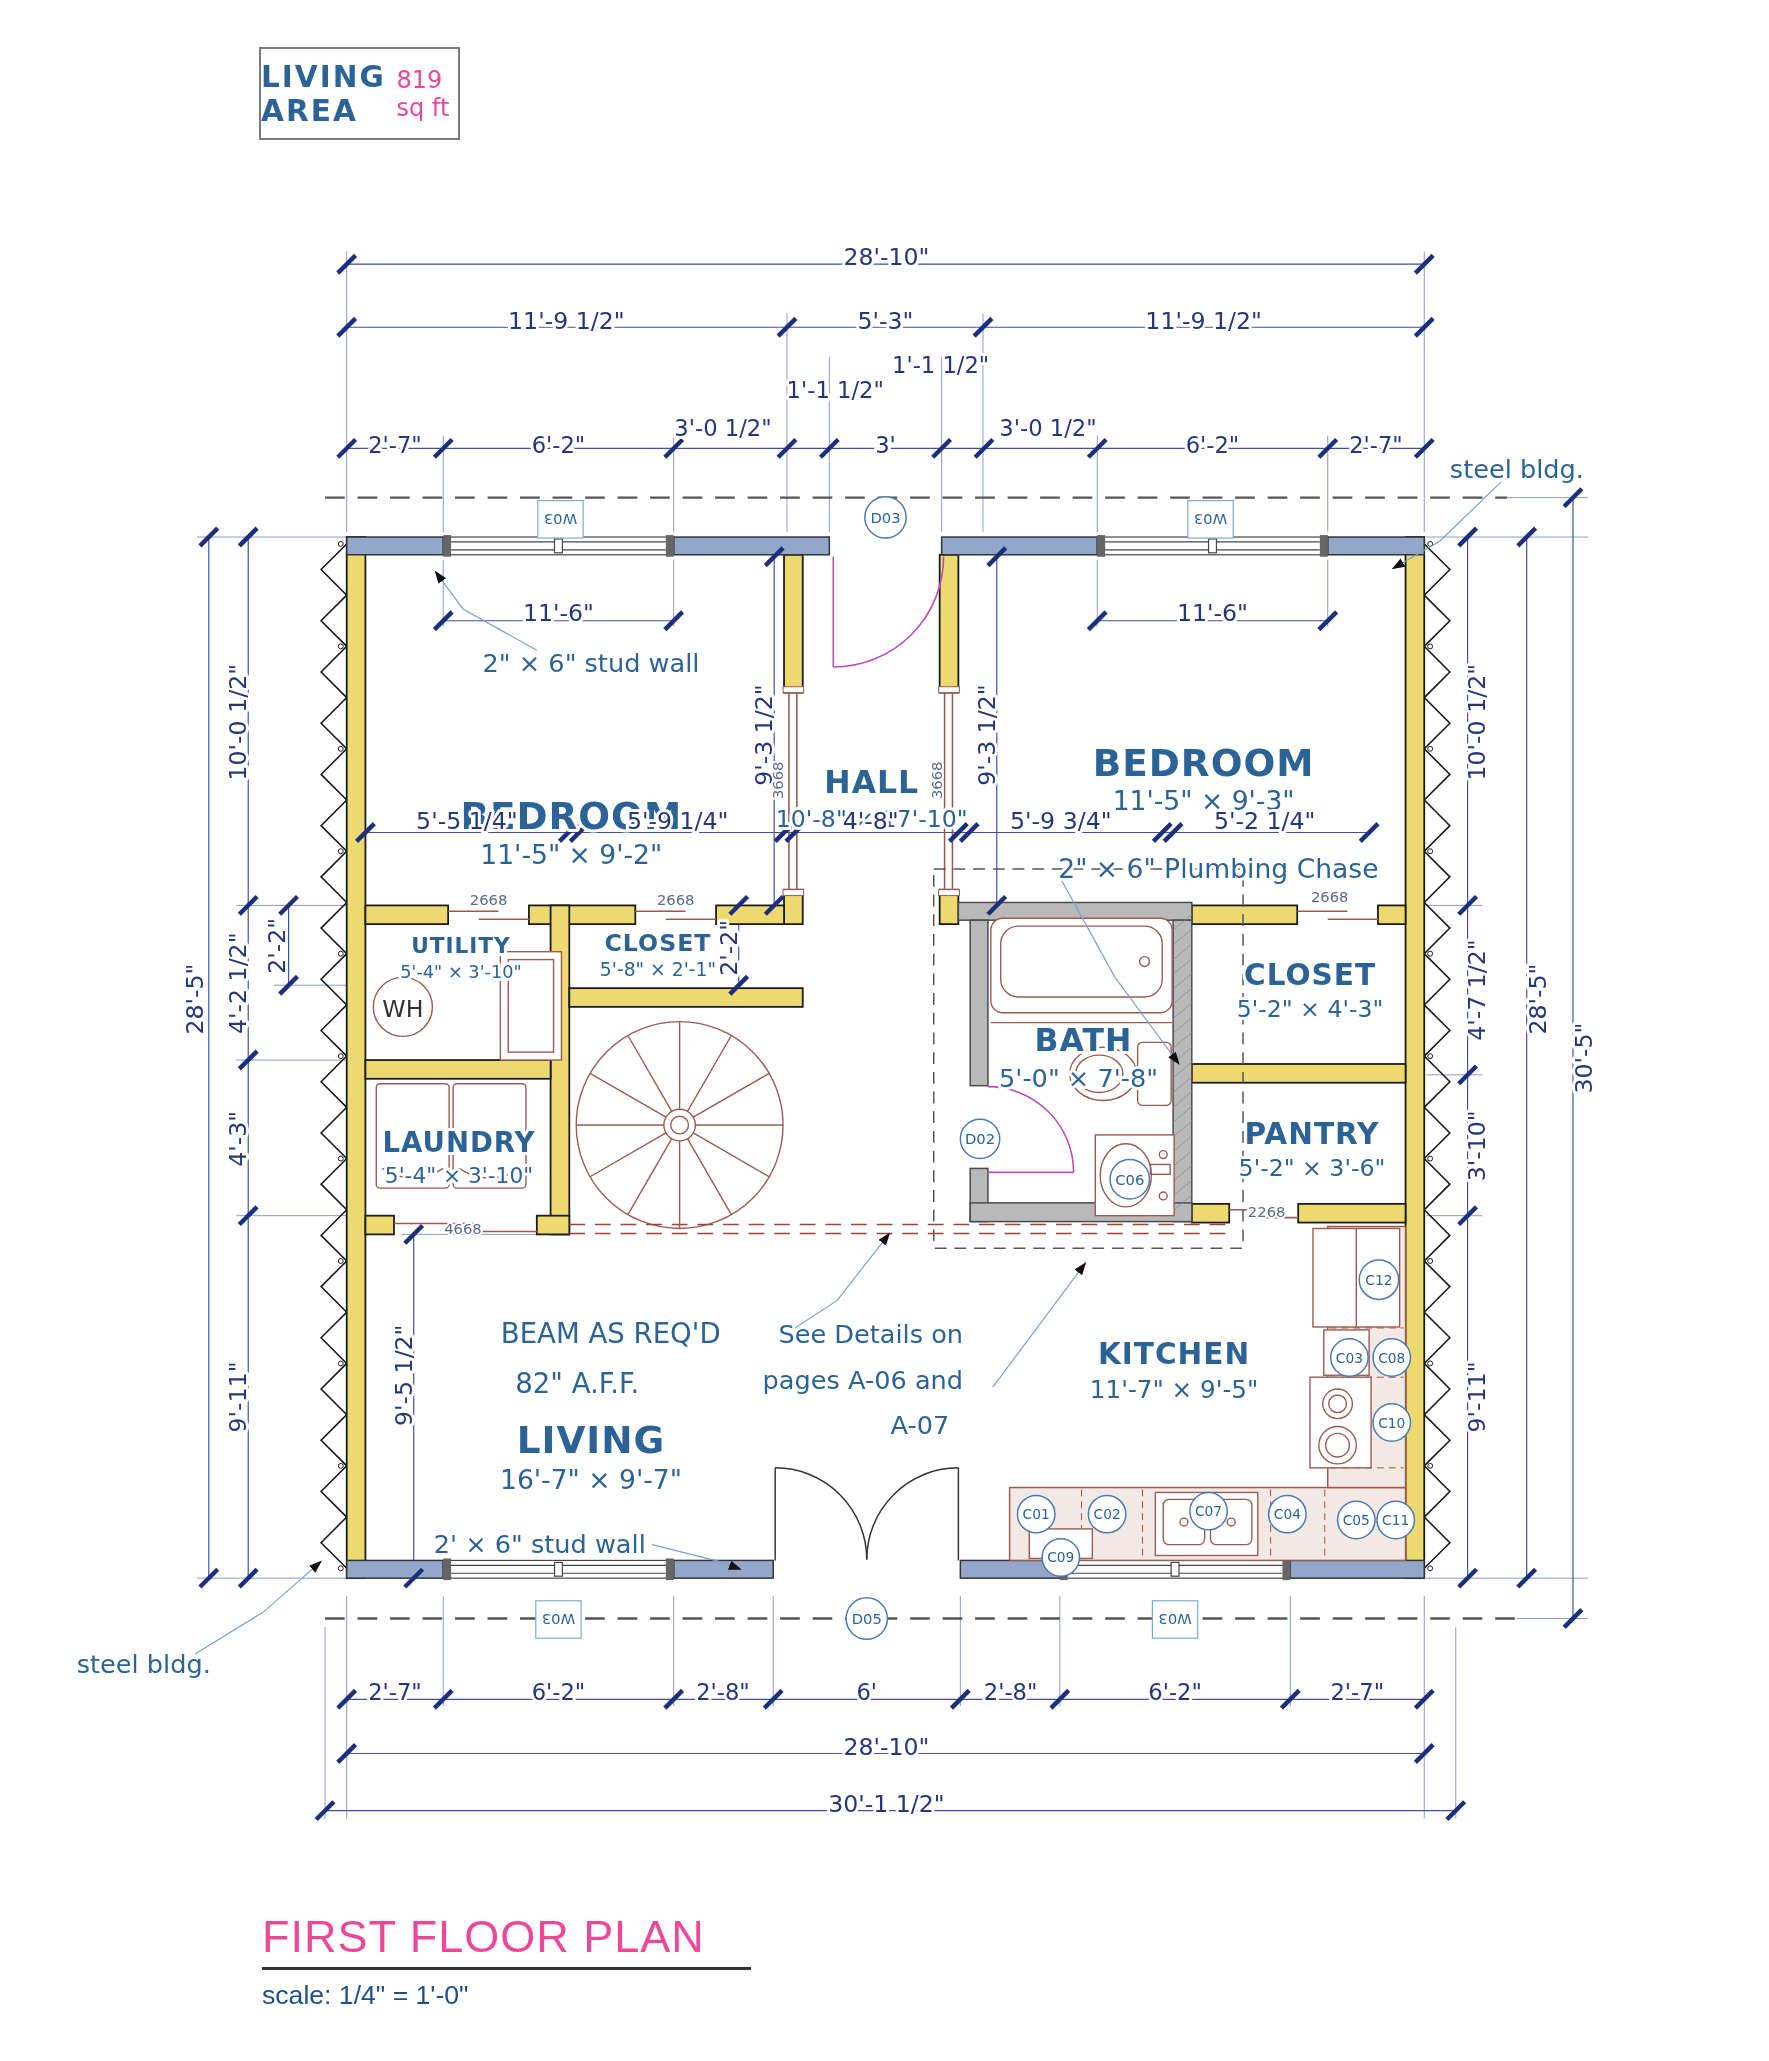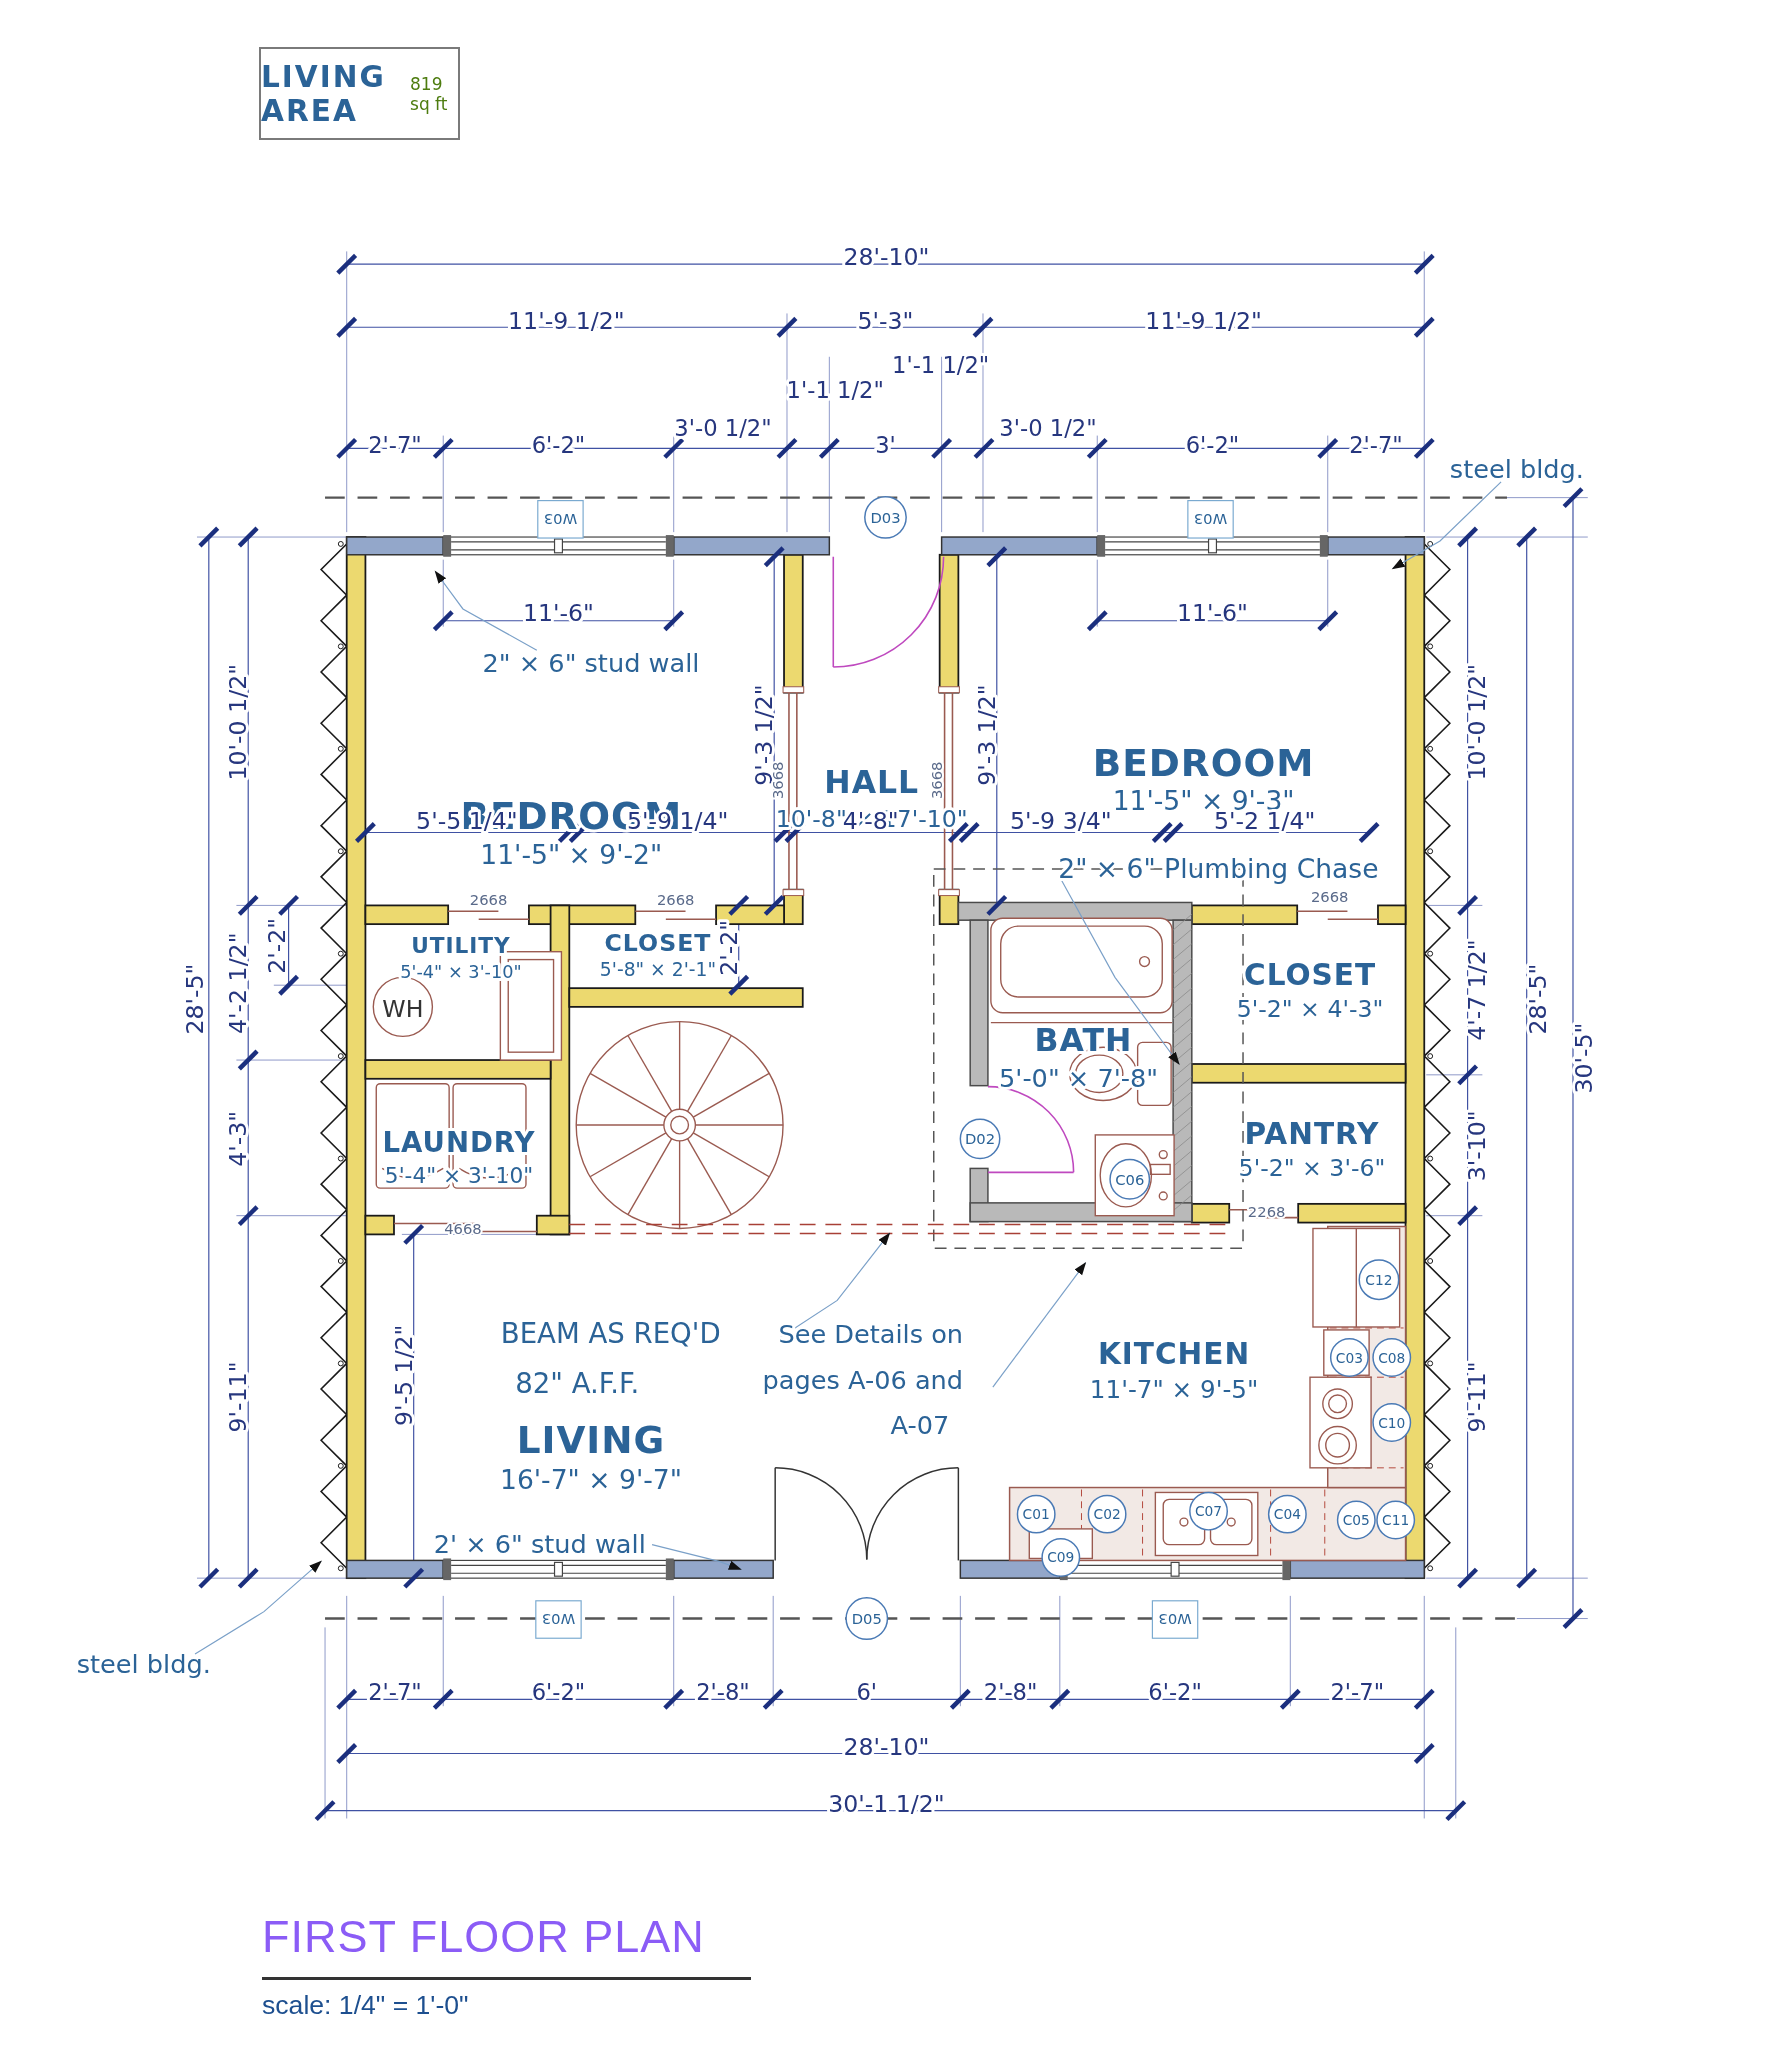--- a/index.html
+++ b/index.html
@@ -1,23 +1,23 @@
 <!DOCTYPE html>
 <html><head>
 <meta charset="utf-8">
 <style>
   html,body{margin:0;padding:0;background:#fff;}
   body{width:1769px;height:2062px;position:relative;font-family:"DejaVu Sans",sans-serif;}
   .sheet{position:absolute;inset:0;background:#fff;}
   .living-box{position:absolute;left:259px;top:47px;width:197px;height:89px;border:2px solid #7a7a7a;display:flex;align-items:center;justify-content:center;}
   .lb-title{color:#2b6397;font-size:29.6px;font-weight:bold;letter-spacing:2px;}
-  .lb-sub{color:#4d7c0f;font-size:17px;}
+  .lb-sub{color:#ec4899;font-size:24px;}
   svg{position:absolute;left:0;top:0;}
   .titleblock{position:absolute;left:262px;top:1911px;width:512px;}
-  .sheet-title{color:#8b5cf6;font-family:"Liberation Sans",sans-serif;font-size:45px;letter-spacing:1px;border-bottom:3px solid #333;padding-bottom:14px;width:489px;}
+  .sheet-title{color:#ec4899;font-family:"Liberation Sans",sans-serif;font-size:45px;letter-spacing:1px;border-bottom:3px solid #333;padding-bottom:4px;width:489px;}
   .sheet-scale{color:#1d4f8f;font-family:"Liberation Sans",sans-serif;font-size:26.6px;margin-top:9.9px;}
   text{font-family:"DejaVu Sans",sans-serif;text-anchor:middle;dominant-baseline:central;}
   .t{paint-order:stroke;stroke:#fff;stroke-width:6;stroke-linejoin:round;}
   .dim{fill:#26367e;}
   .room{fill:#2b6397;font-weight:bold;letter-spacing:1px;}
   .roomdim{fill:#2b6397;}
   .note{fill:#2b6397;}
   .tag{fill:#2b6397;stroke-width:0;}
   .opening{fill:#5a6a8a;stroke-width:4;}
   .wh{fill:#333;stroke-width:0;}

